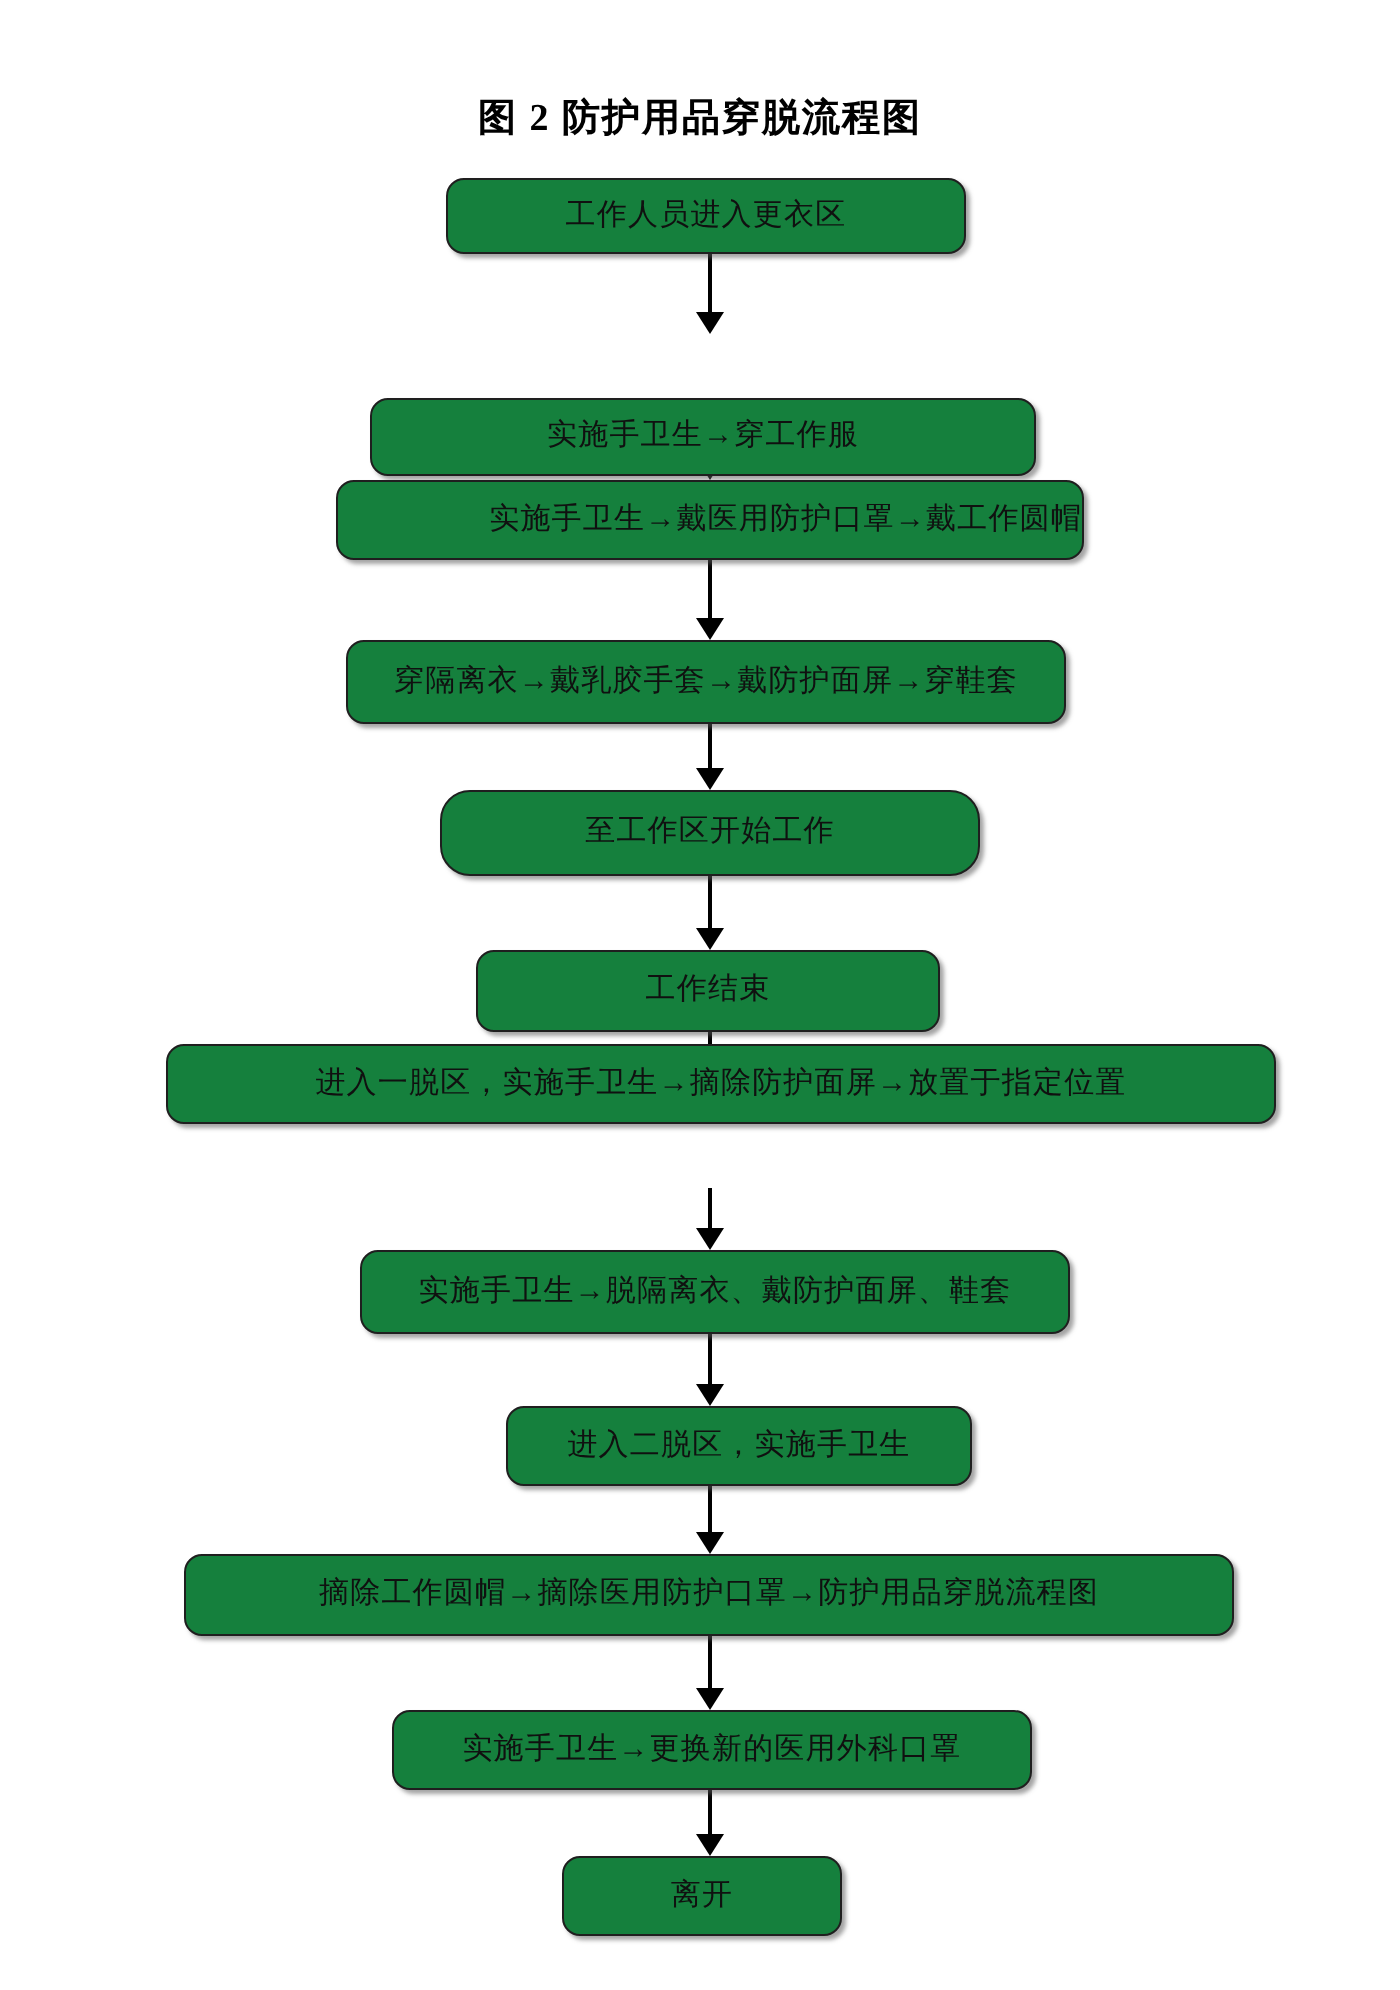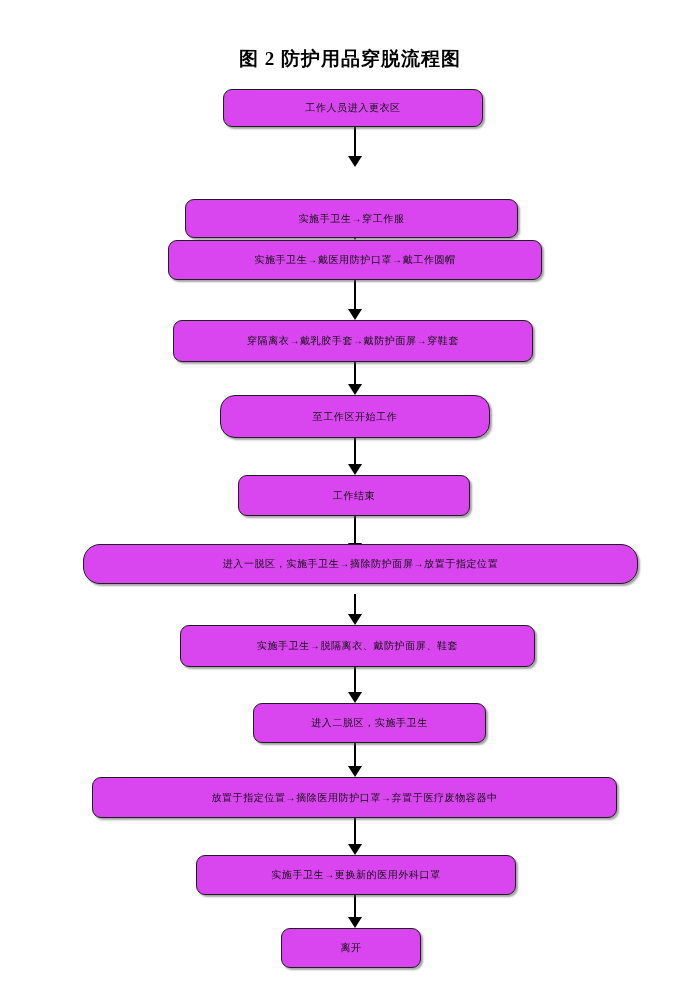--- a/index.html
+++ b/index.html
@@ -28,29 +28,29 @@
     text-align: center;
     font-size: 19px;
     font-weight: bold;
     letter-spacing: 1px;
     color: #000000;
     font-family: "Liberation Serif", "DejaVu Serif", serif;
   }
   .node {
     position: absolute;
     box-sizing: border-box;
-    background: #d946ef;
+    background: #15803d;
     border: 1.6px solid #1f1f1f;
     border-radius: 9px;
     box-shadow: 2px 2px 2px rgba(90,90,90,0.55);
     display: flex;
     align-items: center;
     justify-content: center;
     color: #101010;
-    font-size: 10px;
+    font-size: 15px;
     letter-spacing: 0.6px;
     white-space: nowrap;
     font-family: "Liberation Serif", "DejaVu Serif", serif;
   }
   .node-label {
     display: block;
     line-height: 1;
   }
   .connector {
     position: absolute;
@@ -125,43 +125,43 @@
         <div class="head"></div>
       </div>
     </div>
   <div id="node-layer">
       <div class="node" style="left: 223px; top: 89px; width: 260px; height: 38px;">
         <span class="node-label">工作人员进入更衣区</span>
       </div>
       <div class="node" style="left: 185px; top: 167px; width: 333px; height: 39px; margin-top: 32px;">
         <span class="node-label">实施手卫生→穿工作服</span>
       </div>
-      <div class="node" style="left: 168px; top: 240px; width: 374px; height: 40px;">
+      <div class="node" style="left: 168px; top: 240px; width: 374px; height: 40px; justify-content: flex-end;">
         <span class="node-label">实施手卫生→戴医用防护口罩→戴工作圆帽</span>
       </div>
       <div class="node" style="left: 173px; top: 320px; width: 360px; height: 42px;">
         <span class="node-label">穿隔离衣→戴乳胶手套→戴防护面屏→穿鞋套</span>
       </div>
       <div class="node" style="left: 220px; top: 395px; width: 270px; height: 43px; border-radius: 15px;">
         <span class="node-label">至工作区开始工作</span>
       </div>
       <div class="node" style="left: 238px; top: 475px; width: 232px; height: 41px;">
         <span class="node-label">工作结束</span>
       </div>
-      <div class="node" style="left: 83px; top: 544px; width: 555px; height: 40px; border-radius: 17px;">
+      <div class="node" style="left: 83px; top: 522px; width: 555px; height: 40px;">
         <span class="node-label">进入一脱区，实施手卫生→摘除防护面屏→放置于指定位置</span>
       </div>
       <div class="node" style="left: 180px; top: 625px; width: 355px; height: 42px;">
         <span class="node-label">实施手卫生→脱隔离衣、戴防护面屏、鞋套</span>
       </div>
       <div class="node" style="left: 237px; top: 703px; width: 233px; height: 40px; margin-left: 16px;">
         <span class="node-label">进入二脱区，实施手卫生</span>
       </div>
       <div class="node" style="left: 92px; top: 777px; width: 525px; height: 41px;">
-        <span class="node-label">放置于指定位置→摘除医用防护口罩→弃置于医疗废物容器中</span>
+        <span class="node-label">摘除工作圆帽→摘除医用防护口罩→防护用品穿脱流程图</span>
       </div>
       <div class="node" style="left: 196px; top: 855px; width: 320px; height: 40px;">
         <span class="node-label">实施手卫生→更换新的医用外科口罩</span>
       </div>
       <div class="node" style="left: 281px; top: 928px; width: 140px; height: 40px; text-align: center;">
         <span class="node-label">离开</span>
       </div>
     </div>
 </div>
 

